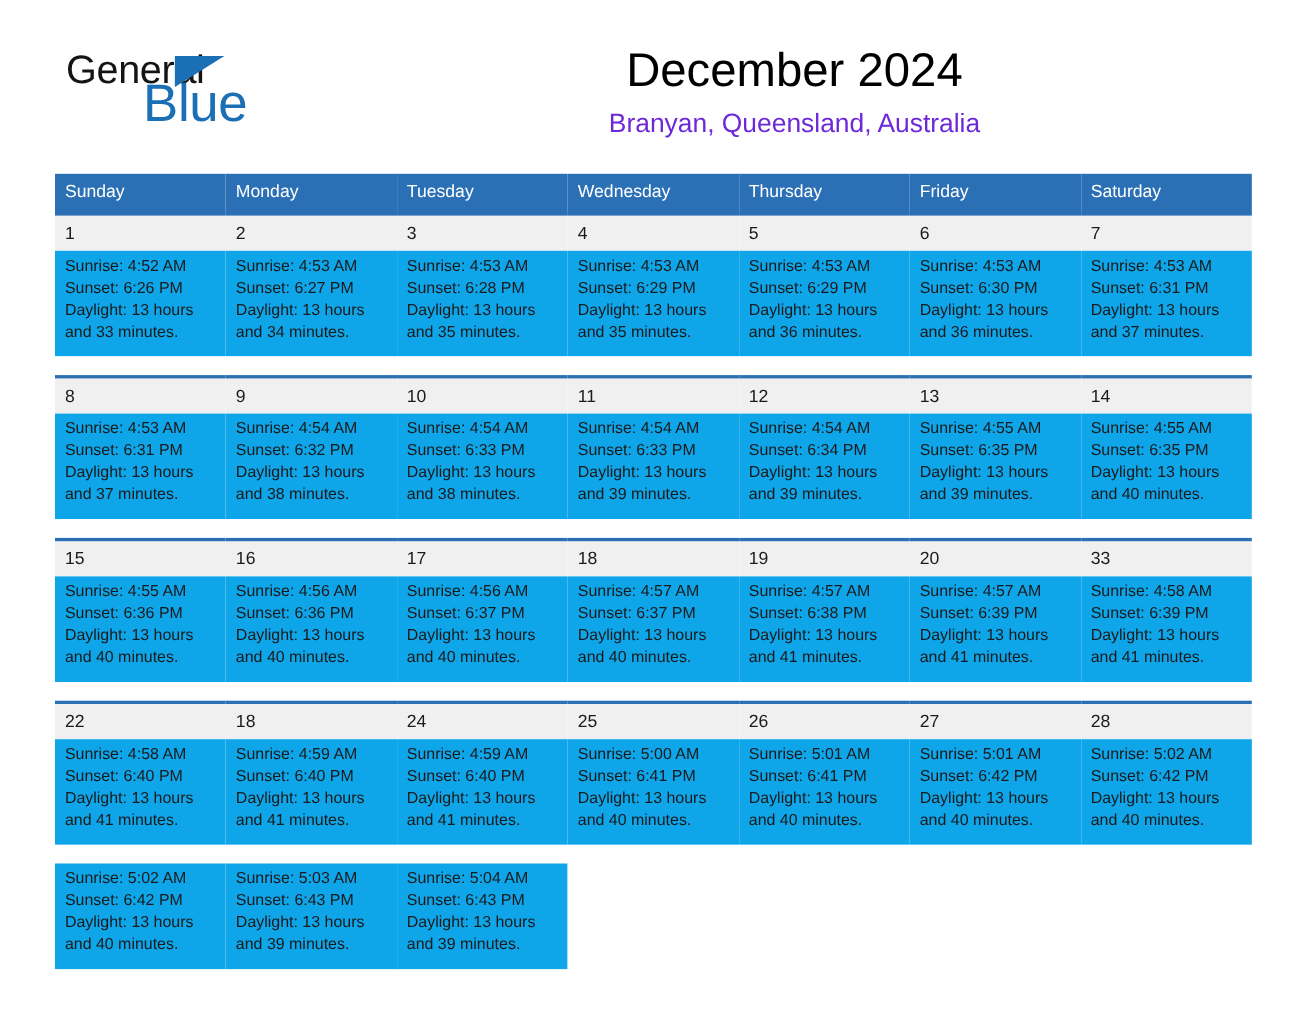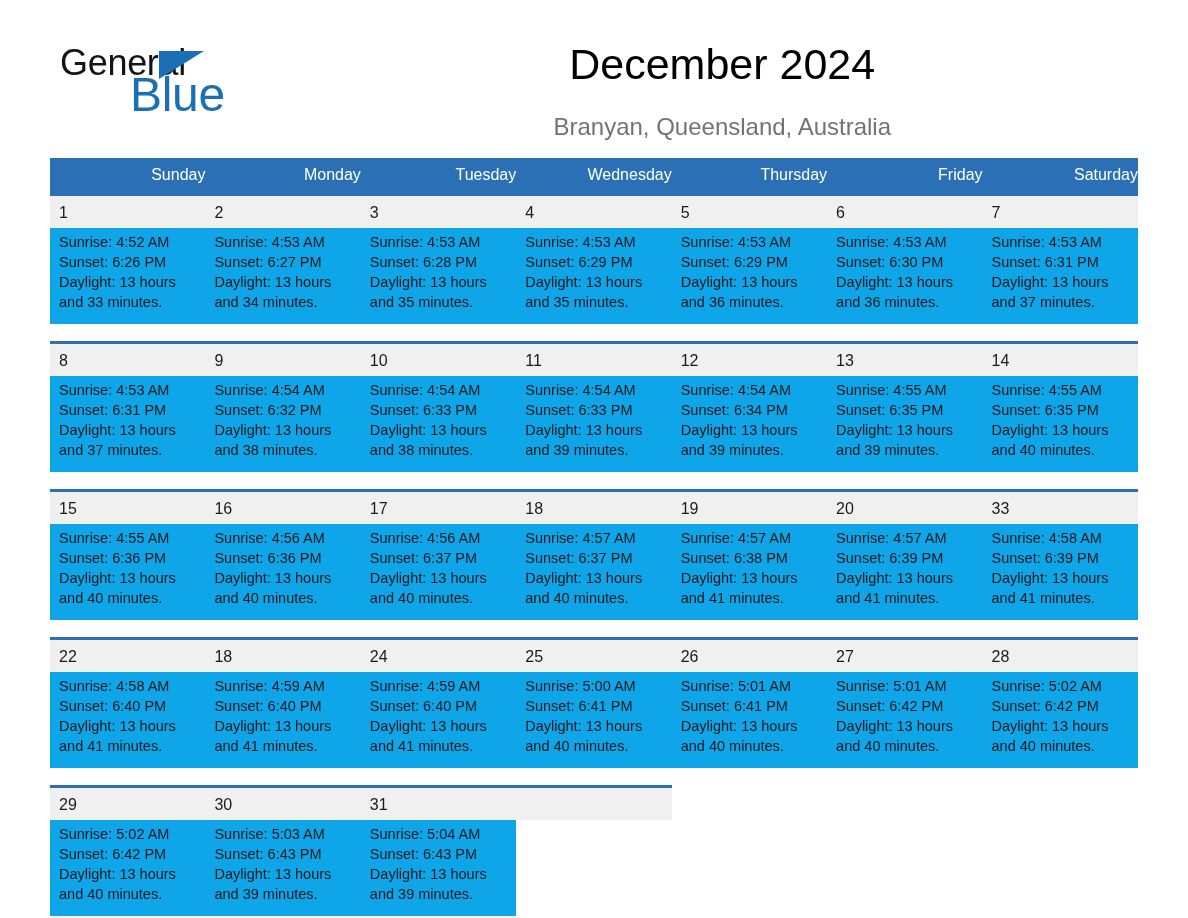--- a/index.html
+++ b/index.html
@@ -74,24 +74,24 @@
     text-align: center;
   }
   .month-title {
     font-size: 43px;
     line-height: 52px;
     font-weight: normal;
     color: #000;
     white-space: nowrap;
   }
   .location {
-    margin-top: 23px;
+    margin-top: 9px;
     font-size: 24px;
     line-height: 28px;
-    color: #737373;
+    color: #6d28d9;
     white-space: nowrap;
   }
 
   
   .calendar {
     position: absolute;
     left: 50px;
     top: 158px;
     width: 1088px;
   }
@@ -101,21 +101,21 @@
     border-collapse: collapse;
     table-layout: fixed;
   }
   table.cal col { width: 155.42px; }
 
   thead th {
     background: #2b70b5;
     color: #ffffff;
     font-size: 16px;
     font-weight: normal;
-    text-align: right;
+    text-align: left;
     padding: 8px 0 9px 9px;
     line-height: 18px;
   }
 
   
   tr.spacer td {
     height: 17px;
     padding: 0;
     border: none;
     background: #ffffff;
@@ -415,29 +415,20 @@
             <span class="line">Sunrise: 5:02 AM</span>
             <span class="line">Sunset: 6:42 PM</span>
             <span class="line">Daylight: 13 hours</span>
             <span class="line">and 40 minutes.</span>
           </td>
         </tr>
         <tr class="spacer">
           <td colspan="7"></td>
         </tr>
 
-        <tr class="daynum">
-          <td>29</td>
-          <td>30</td>
-          <td>31</td>
-          <td></td>
-          <td class="empty"></td>
-          <td class="empty"></td>
-          <td class="empty"></td>
-        </tr>
         <tr class="detail">
           <td>
             <span class="line">Sunrise: 5:02 AM</span>
             <span class="line">Sunset: 6:42 PM</span>
             <span class="line">Daylight: 13 hours</span>
             <span class="line">and 40 minutes.</span>
           </td>
           <td>
             <span class="line">Sunrise: 5:03 AM</span>
             <span class="line">Sunset: 6:43 PM</span>

